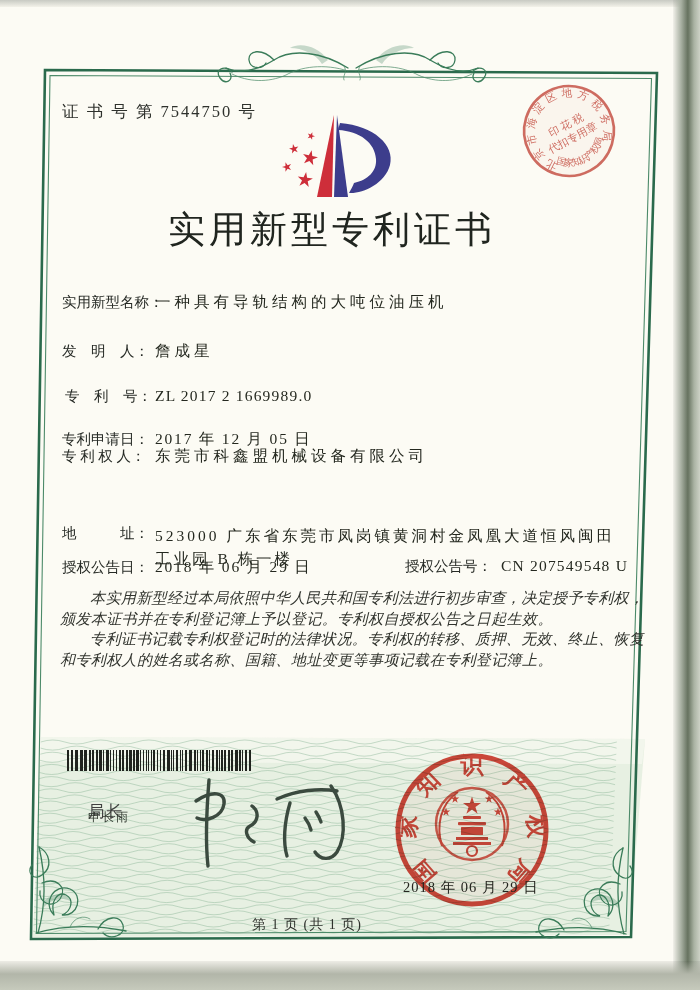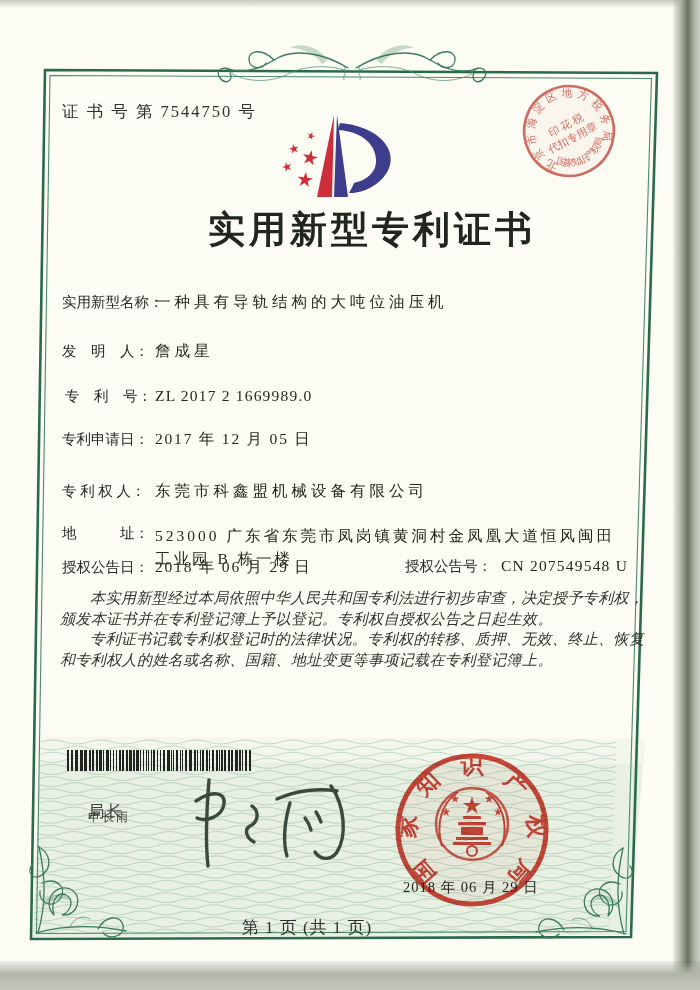--- a/index.html
+++ b/index.html
@@ -12,50 +12,50 @@
   [data-name]{box-sizing:border-box;}
   svg.layer{position:absolute;z-index:1;}
   #deco-svg{left:0;top:0;width:700px;height:990px;}
   .b-outer{fill:none;stroke:#2a6a4c;stroke-width:2.6;}
   .b-inner{fill:none;stroke:#4c8a69;stroke-width:1.1;}
   .orn-stroke{fill:none;stroke:#3a7c59;stroke-width:1.3;stroke-linecap:round;}
   .orn-thin{fill:none;stroke:#4d8c68;stroke-width:0.9;stroke-linecap:round;opacity:.8;}
   .orn-fill{fill:rgba(58,124,89,0.28);stroke:none;}
 
   .cert-no{position:absolute;left:62px;top:101px;font-size:16.5px;letter-spacing:2px;color:#2e312c;z-index:3;}
-  .title{position:absolute;left:168px;top:205px;width:368px;margin:0;text-align:right;
-    font-size:37px;font-weight:700;letter-spacing:4px;color:#20251f;z-index:3;}
+  .title{position:absolute;left:168px;top:205px;width:368px;margin:0;text-align:left;
+    font-size:37px;font-weight:400;letter-spacing:4px;color:#20251f;z-index:3;}
 
   .frow{position:absolute;left:62px;font-size:15.5px;white-space:nowrap;z-index:3;}
   .flabel{display:inline-block;width:93px;font-size:14.5px;letter-spacing:0;white-space:pre;color:#262a25;}
   .fvalue{letter-spacing:4px;color:#24281f;}
   .ls1{letter-spacing:1.2px;}
   .ls2{letter-spacing:1.8px;margin-top:36px;}
   .addr{letter-spacing:3px;display:inline-block;width:478px;white-space:normal;line-height:23px;vertical-align:top;}
-  .r1{top:292px;}.r2{top:341px;}.r3{top:387px;text-align:center;}.r4{top:429px;}.r5{top:481px;}.r6{top:524px;}
+  .r1{top:292px;}.r2{top:341px;}.r3{top:387px;text-align:center;}.r4{top:429px;}.r5{top:446px;}.r6{top:524px;}
   .rg{top:557px;}.rg2{top:557px;left:373px;margin-left:32px;}
   .rg2 .flabel{width:96px;}
 
   .paras{position:absolute;left:60px;top:588px;width:587px;z-index:3;}
   .paras p{margin:0;text-indent:2em;font-size:15px;line-height:20.5px;letter-spacing:0.4px;
     font-style:italic;color:#30332d;}
 
   #barcode-svg{left:67px;top:750px;width:187px;height:21px;z-index:2;}
   .signer-title{position:absolute;left:88px;top:801px;font-size:16.5px;letter-spacing:2px;z-index:3;
     font-family:"Liberation Sans","DejaVu Sans",sans-serif;color:#404040;}
   .signer-name{position:absolute;left:88px;top:809px;font-size:12px;letter-spacing:2px;z-index:3;
     font-family:"Liberation Sans","DejaVu Sans",sans-serif;color:#30382f;}
   #sign-svg{left:160px;top:772px;width:200px;height:100px;z-index:5;}
   .sig{fill:none;stroke:#3b4a3f;stroke-width:3.4;stroke-linecap:round;stroke-linejoin:round;}
 
   #seal-svg{left:384px;top:742px;width:176px;height:176px;z-index:4;mix-blend-mode:multiply;}
   .seal-date{position:absolute;left:403px;top:878px;font-size:14.5px;letter-spacing:1px;color:#24251f;z-index:5;}
   #stamp-svg{left:518px;top:80px;width:102px;height:102px;z-index:4;mix-blend-mode:multiply;}
 
-  .footer{position:absolute;left:227px;top:916px;width:160px;text-align:center;font-size:17px;
+  .footer{position:absolute;left:227px;top:916px;width:160px;text-align:center;font-size:14px;
     letter-spacing:1px;color:#2e312c;z-index:3;}
 
   .edge{position:absolute;z-index:10;}
   .edge-top{left:0;top:0;width:700px;height:7px;background:linear-gradient(180deg,#c8cac3,#f3f2e9);}
   .edge-right{left:673px;top:0;width:27px;height:990px;
     background:linear-gradient(90deg,rgba(0,0,0,0.04),#a8b0a2 30%,#66725f 55%,#aab3a3 78%,#cdd2c6);}
   .edge-bottom{left:0;top:961px;width:700px;height:29px;
     background:linear-gradient(180deg,rgba(0,0,0,0.06),#b2b6a9 45%,#c6cabc);}
 </style>
 </head>

